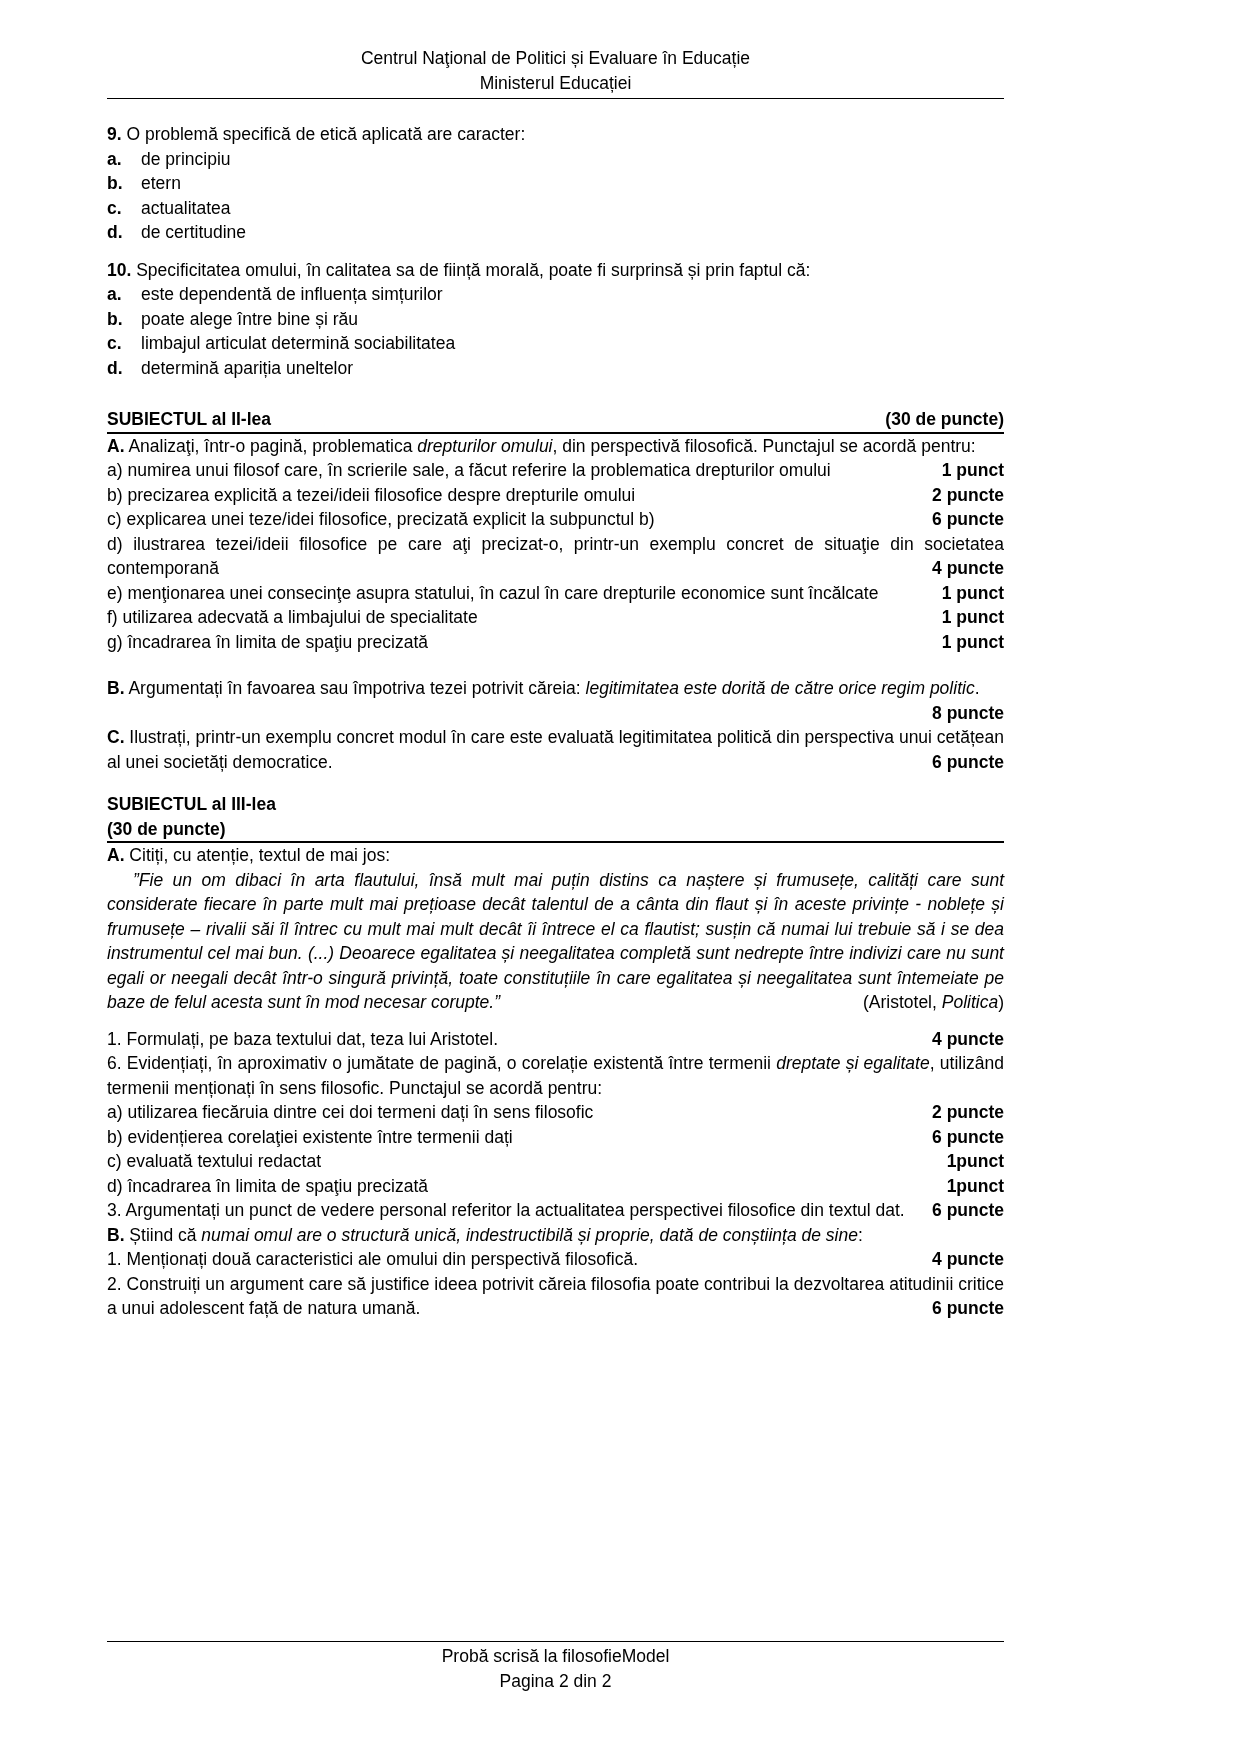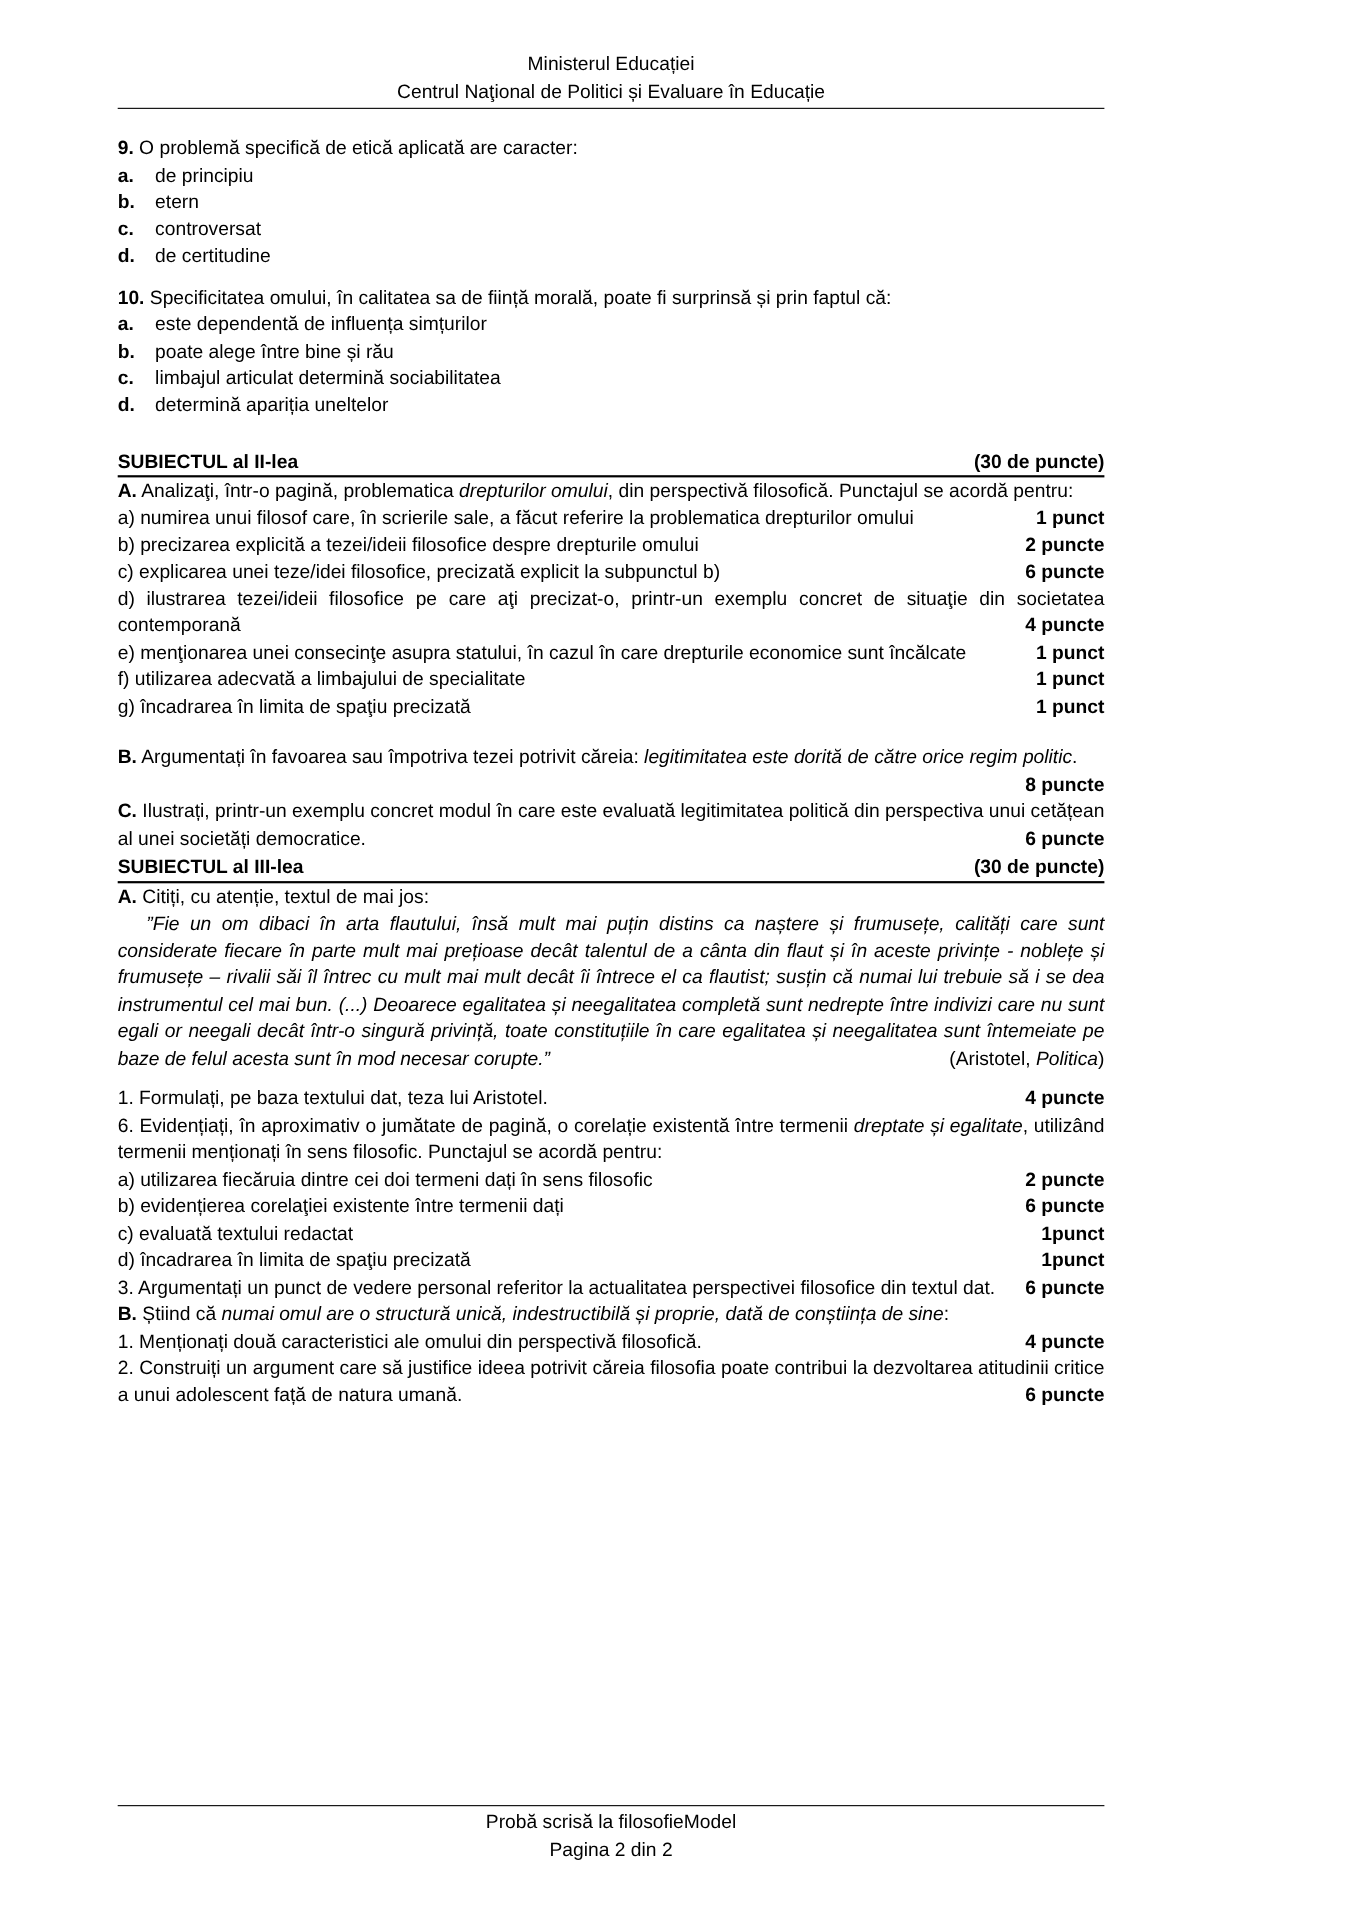--- a/index.html
+++ b/index.html
@@ -26,57 +26,57 @@
 
   .item { text-align:justify; }
   .item::after, .quote::after { content:""; display:block; clear:both; }
   .score { float:right; font-weight:bold; padding-left:10px; }
 
   .subject-head {
     display:flex; justify-content:space-between;
     font-weight:bold; border-bottom:2px solid #000;
   }
   .sh2 { margin-top:27px; }
-  .sh3 { margin-top:2px; }
+  .sh3 { margin-top:18px;flex-direction:column; }
   .mt-b { margin-top:22px; }
   .mt-i1 { margin-top:12px; }
 
   .quote { font-style:italic; text-align:justify; text-indent:26px; }
   .attrib { float:right; font-style:normal; padding-left:10px; }
 
   .footer { position:absolute; left:107px; right:237px; bottom:62px; }
   .f-row { display:flex; justify-content:center; border-top:1.5px solid #000; padding-top:2px; }
   .f-center { text-align:center; }
 
   b { font-weight:bold; }
   i { }
 </style>
 </head>
 <body>
 
 <div class="page">
 
   <header class="hdr">
+    <div>Centrul Naţional de Politici și Evaluare în Educație</div>
     <div>Ministerul Educației</div>
-    <div>Centrul Naţional de Politici și Evaluare în Educație</div>
   </header>
 
   <section class="q9">
     <p class="para"><b>9.</b><span> O problemă specifică de etică aplicată are caracter:</span></p>
     <div class="opt">
         <b class="ol">a.</b>
         <span>de principiu</span>
       </div>
     <div class="opt">
         <b class="ol">b.</b>
         <span>etern</span>
       </div>
     <div class="opt">
         <b class="ol">c.</b>
-        <span>controversat</span>
+        <span>actualitatea</span>
       </div>
     <div class="opt">
         <b class="ol">d.</b>
         <span>de certitudine</span>
       </div>
   </section>
 
   <section class="q10">
     <p class="para"><b>10.</b><span> Specificitatea omului, în calitatea sa de ființă morală, poate fi surprinsă și prin faptul că:</span></p>
     <div class="opt">

